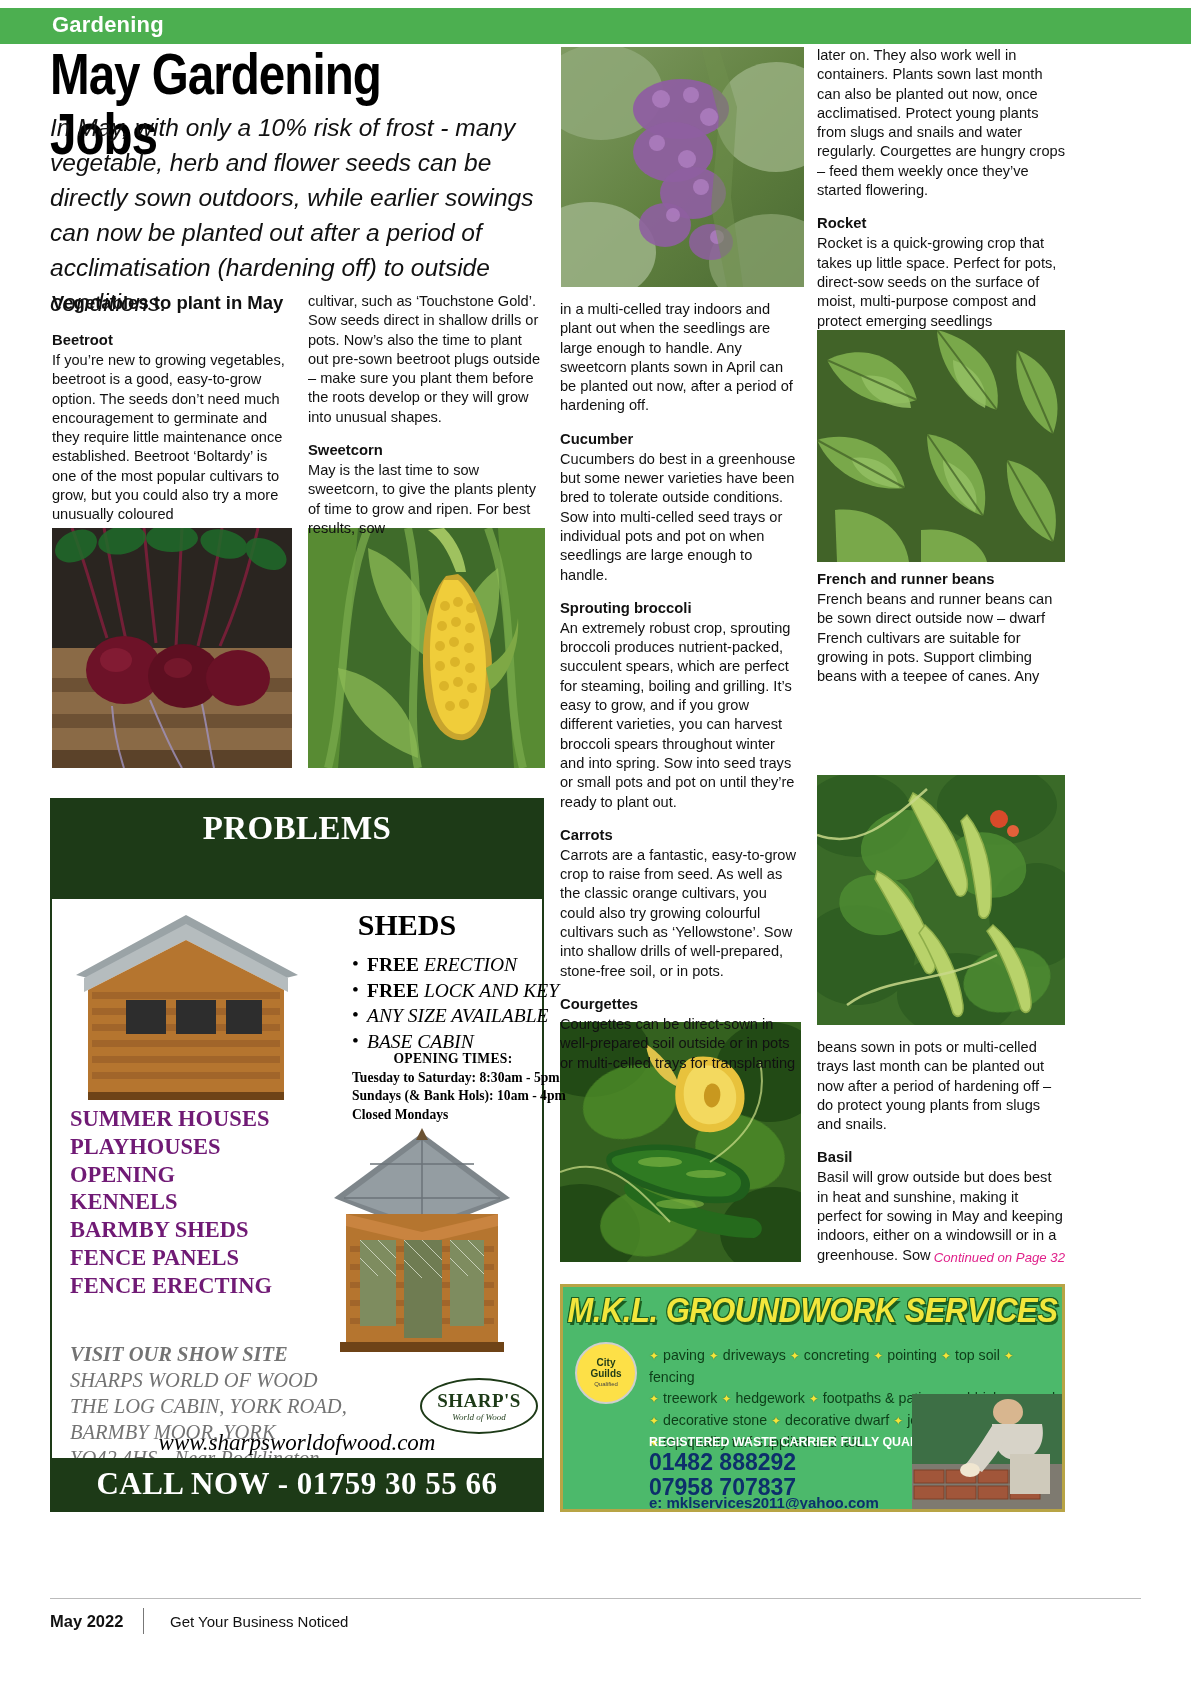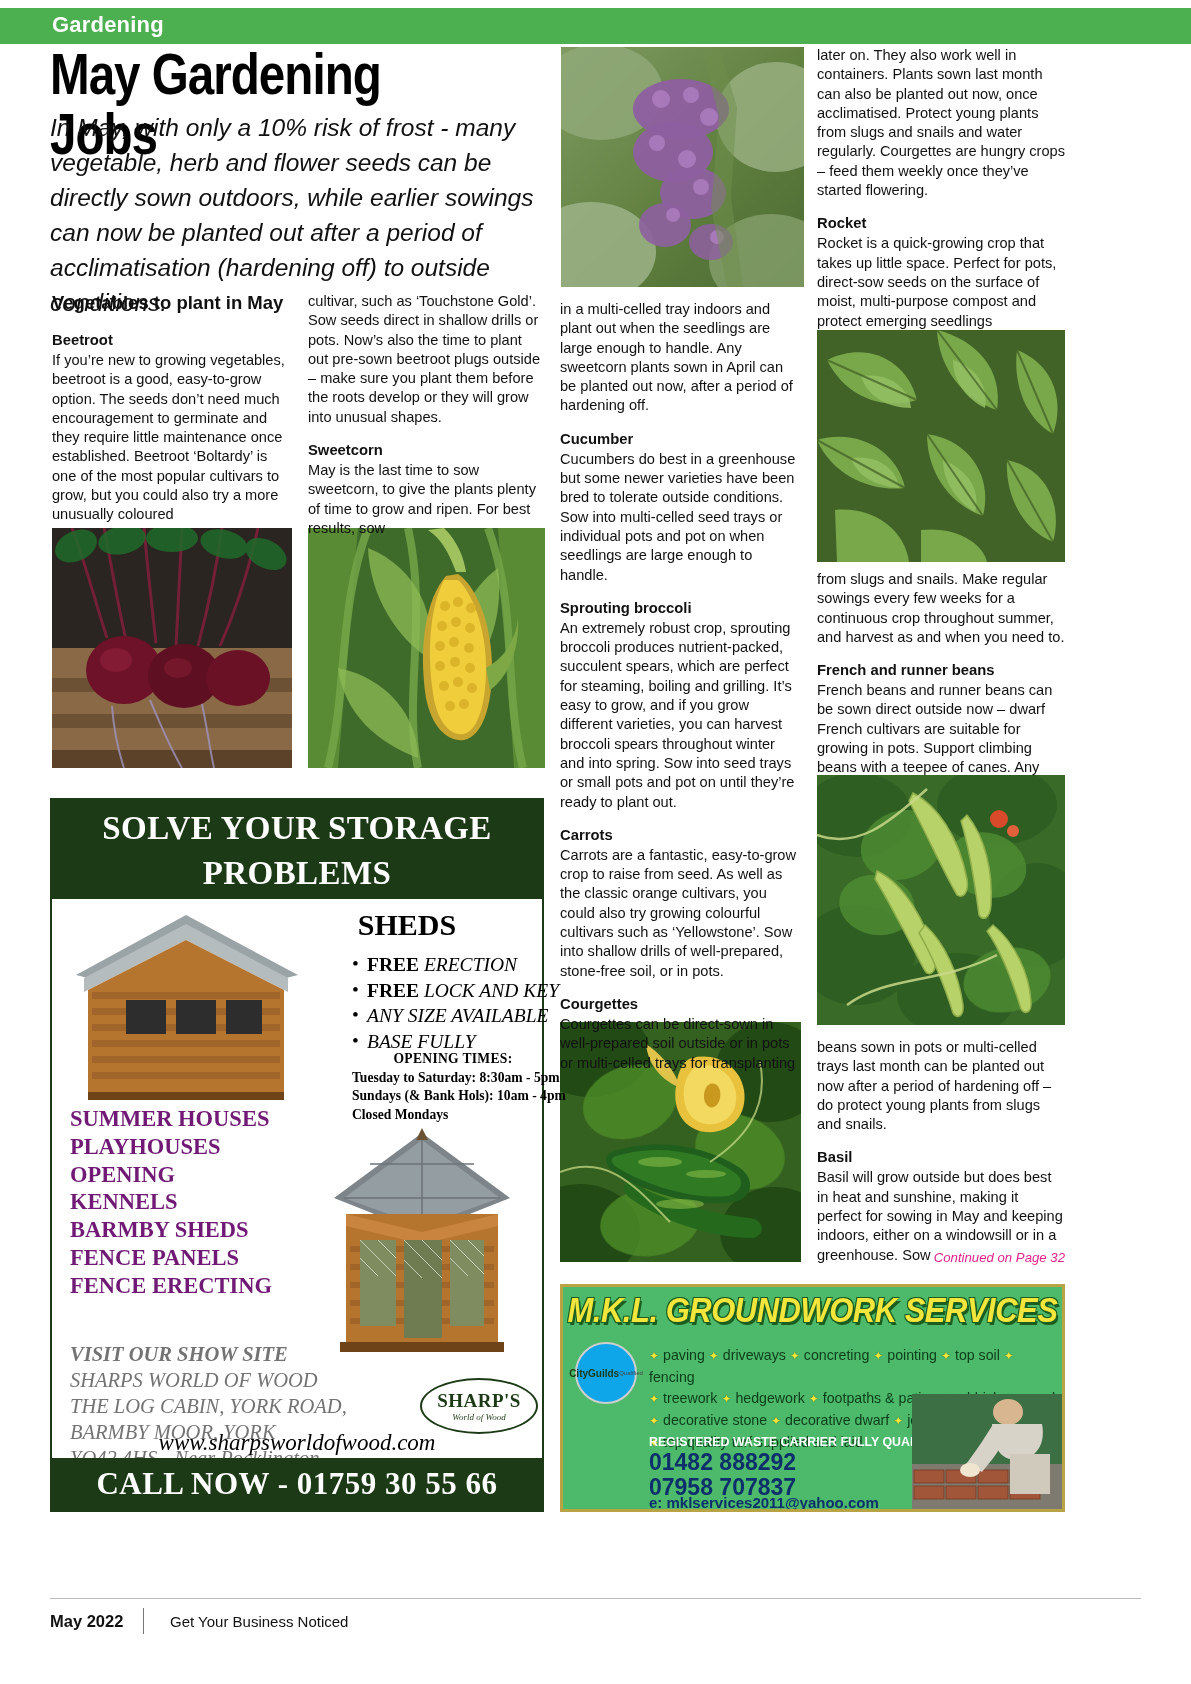--- a/index.html
+++ b/index.html
@@ -132,22 +132,22 @@
   }
   .mkl-title {
     position: absolute; left: 0; top: 4px; width: 100%;
     text-align: center; font-size: 31px; font-weight: bold; font-style: italic;
     color: #f2e63c; letter-spacing: -.5px;
     text-shadow: 2px 2px 0 #1b5e20, -1px -1px 0 #1b5e20, 1px -1px 0 #1b5e20, -1px 1px 0 #1b5e20;
     transform: scaleY(1.12); transform-origin: top center;
   }
   .cg-badge {
     position: absolute; left: 12px; top: 55px; width: 62px; height: 62px;
-    border-radius: 50%; background: #0ea5e9; border: 2px solid #cfcfcf;
-    display: flex; flex-direction: row; align-items: center; justify-content: center;
+    border-radius: 50%; background: #fde047; border: 2px solid #cfcfcf;
+    display: flex; flex-direction: column; align-items: center; justify-content: center;
     font-size: 10px; line-height: 11px; font-weight: bold; color: #1d3a17;
   }
   .cg-badge .cg3 { font-size: 6px; font-weight: normal; color: #444; }
   .mkl-services {
     position: absolute; left: 86px; top: 58px; width: 412px;
     font-size: 14.2px; line-height: 21px; color: #0d3d18;
   }
   .mkl-services .dmd { color: #f2e63c; text-shadow: 0 0 1px #0d3d18; font-size: 12px; }
   .mkl-reg {
     position: absolute; left: 86px; top: 148px; font-size: 12.4px;
@@ -425,36 +425,34 @@
     <p>Courgettes can be direct-sown in well-prepared soil outside or in pots or multi-celled trays for transplanting</p>
   </div>
 
   <div class="c3 col-text">
     <p>later on. They also work well in containers. Plants sown last month can also be planted out now, once acclimatised. Protect young plants from slugs and snails and water regularly. Courgettes are hungry crops – feed them weekly once they’ve started flowering.</p>
     <div class="sub-h">Rocket</div>
     <p>Rocket is a quick-growing crop that takes up little space. Perfect for pots, direct-sow seeds on the surface of moist, multi-purpose compost and protect emerging seedlings</p>
   </div>
 
   <div class="col-text" style="position:absolute;left:817px;top:570px;width:248px;">
-    <p>from slugs and snails. Make regular sowings every few weeks for a continuous crop throughout summer, and harvest as and when you need to.</p>
     <div class="sub-h">French and runner beans</div>
     <p>French beans and runner beans can be sown direct outside now – dwarf French cultivars are suitable for growing in pots. Support climbing beans with a teepee of canes. Any</p>
   </div>
 
   <div class="col-text" style="position:absolute;left:817px;top:1038px;width:248px;">
     <p>beans sown in pots or multi-celled trays last month can be planted out now after a period of hardening off – do protect young plants from slugs and snails.</p>
     <div class="sub-h">Basil</div>
     <p>Basil will grow outside but does best in heat and sunshine, making it perfect for sowing in May and keeping indoors, either on a windowsill or in a greenhouse. Sow</p>
   </div>
 
   <div class="continued">Continued on Page 32</div>
 
   <div class="sharps-ad">
     <div class="sharps-band">
-      <div>SOLVE YOUR STORAGE</div>
       <div>PROBLEMS</div>
     </div>
 
     <div class="shed-img">
       <svg width="250" height="215" viewBox="0 0 250 215" preserveAspectRatio="none">
         <polygon points="10,75 120,15 232,75 220,78 120,26 22,78" fill="#9aa3a6"></polygon>
         <polygon points="18,78 120,24 222,78 222,92 120,40 18,92" fill="#b5bcbe"></polygon>
         <polygon points="22,90 120,40 218,90 218,196 22,196" fill="#b5752f"></polygon>
         <g fill="#a1652a">
           <rect x="26" y="92" width="188" height="7"></rect>
@@ -471,21 +469,21 @@
         <rect x="0" y="200" width="250" height="15" fill="#ffffff"></rect>
       </svg>
     </div>
 
     <div class="sharps-sheds">SHEDS</div>
 
     <ul class="sharps-bullets">
       <li><span class="b">FREE</span> <span>ERECTION</span></li>
       <li><span class="b">FREE</span> <span>LOCK AND KEY</span></li>
       <li><span>ANY SIZE AVAILABLE</span></li>
-      <li><span>BASE FULLY</span></li>
+      <li><span>BASE CABIN</span></li>
     </ul>
 
     <div class="opening-times">
       <div class="ot-title">OPENING TIMES:</div>
       <div>Tuesday to Saturday:  8:30am - 5pm</div>
       <div>Sundays (&amp; Bank Hols): 10am - 4pm</div>
       <div>Closed Mondays</div>
     </div>
 
     <ul class="sharps-list">

